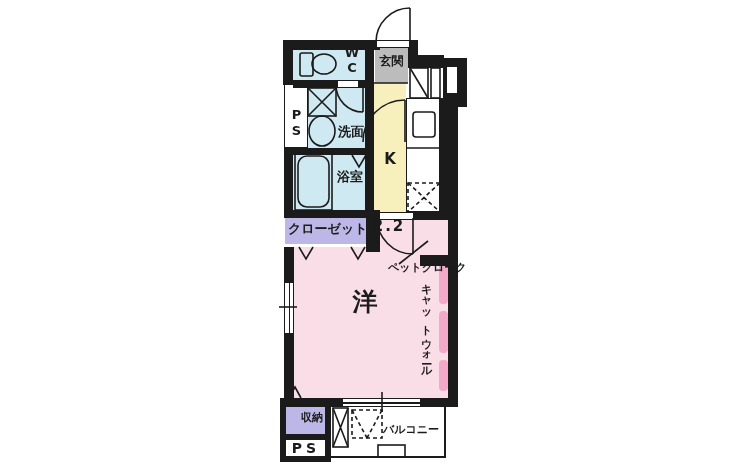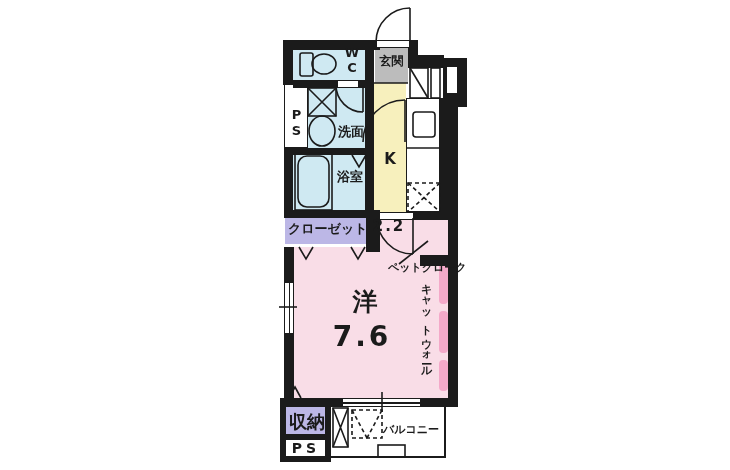--- a/index.html
+++ b/index.html
@@ -166,19 +166,18 @@
   </div>
   <div class="lbl" style="left:375px;top:55px;width:33px;font-size:12px;font-weight:bold;">玄関</div>
   <div class="lbl vert" style="left:288px;top:102px;height:42px;font-size:13px;font-weight:bold;">PS</div>
   <div class="lbl" style="left:334px;top:125px;width:34px;font-size:13px;font-weight:bold;">洗面</div>
   <div class="lbl" style="left:332px;top:170px;width:36px;font-size:13px;font-weight:bold;">浴室</div>
   <div class="lbl" style="left:380px;top:151px;width:20px;font-size:15px;font-weight:bold;">K</div>
   <div class="lbl" style="left:371px;top:176px;width:36px;font-size:15px;font-weight:bold;letter-spacing:2px;margin-top:42px;">2.2</div>
   <div class="lbl" style="left:288px;top:222px;width:76px;font-size:13px;font-weight:bold;text-align:center;">クローゼット</div>
   <div class="lbl" style="left:340px;top:262px;width:72px;font-size:11px;font-weight:bold;margin-left:48px;">ペットクローク</div>
   <div class="lbl" style="left:348px;top:288px;width:34px;font-size:25px;font-weight:bold;">洋</div>
-  <div class="lbl" style="left:330px;top:321px;width:64px;font-size:28px;font-weight:bold;letter-spacing:3px;">7.6</div>
   <div class="lbl vert" style="left:419px;top:272px;height:104px;font-size:11px;font-weight:bold;">キャットウォール</div>
-  <div class="lbl" style="left:289px;top:412px;width:34px;font-size:18px;font-weight:bold;">収納</div>
+  <div class="lbl" style="left:289px;top:412px;width:34px;font-size:11px;font-weight:bold;text-align:right;">収納</div>
   <div class="lbl" style="left:290px;top:440px;width:32px;font-size:14px;font-weight:bold;letter-spacing:4px;">PS</div>
   <div class="lbl" style="left:382px;top:424px;width:58px;font-size:11px;font-weight:bold;">バルコニー</div>
 
 </div>
 
 </body></html>

